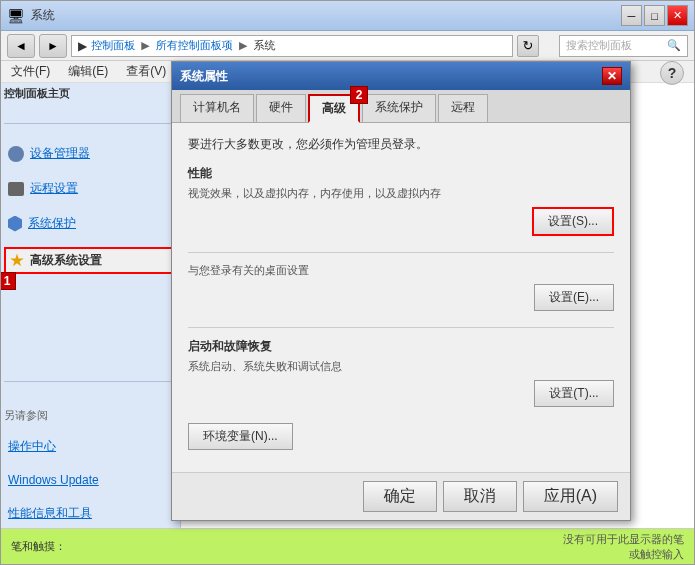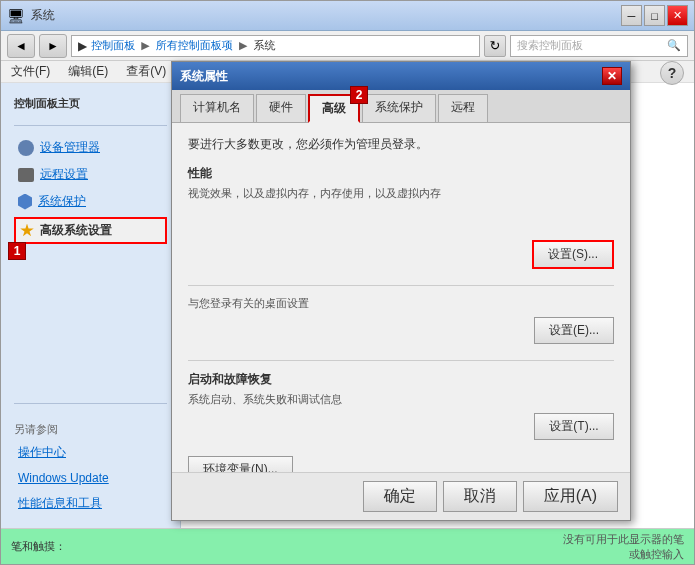--- a/index.html
+++ b/index.html
@@ -81,29 +81,30 @@
       height: 22px;
       border: 1px solid #aaa;
       background: white;
       display: flex;
       align-items: center;
       padding: 0 6px;
       font-size: 12px;
       color: #333;
     }
     .search-box {
-      width: 178px;
+      width: 129px;
       height: 22px;
       border: 1px solid #aaa;
       background: white;
       display: flex;
       align-items: center;
       padding: 0 6px;
       color: #aaa;
       font-size: 11px;
+      margin-left: 16px;
     }
     .refresh-btn {
       width: 22px;
       height: 22px;
       background: linear-gradient(to bottom, #e8e8e8, #d0d0d0);
       border: 1px solid #aaa;
       border-radius: 2px;
       display: flex;
       align-items: center;
       justify-content: center;
@@ -134,25 +135,25 @@
       display: flex;
       flex: 1;
       overflow: hidden;
     }
 
     
     .sidebar {
       width: 180px;
       background: #dce8f7;
       border-right: 1px solid #c0d0e0;
-      padding: 13px;
+      padding: 3px;
       flex-shrink: 0;
       display: flex;
       flex-direction: column;
-      gap: 4px;
+      gap: 12px;
     }
     .sidebar-title {
       font-size: 11px;
       color: #333;
       font-weight: bold;
       margin-bottom: 4px;
     }
     .sidebar-link {
       display: flex;
       align-items: center;
@@ -182,21 +183,21 @@
       flex: 1;
       padding: 10px;
       background: white;
       overflow: auto;
       position: relative;
     }
 
     
     .bottom-bar {
       height: 36px;
-      background: #86efac;
+      background: #bef264;
       border-top: 1px solid #ccc;
       display: flex;
       align-items: center;
       padding: 0 10px;
       font-size: 11px;
       color: #333;
       flex-shrink: 0;
     }
     .bottom-bar-left { flex: 1; }
     .bottom-bar-right { color: #555; }
@@ -302,21 +303,20 @@
       padding: 4px 14px;
       background: linear-gradient(to bottom, #f8f8f8, #ddd);
       border: 1px solid #999;
       font-size: 12px;
       cursor: pointer;
       color: #333;
       min-width: 80px;
     }
     .modal-btn.highlighted {
       border: 2px solid red;
-      margin-top: 33px;
     }
     .modal-footer {
       display: flex;
       justify-content: flex-end;
       gap: 6px;
       padding: 8px 12px;
       border-top: 1px solid #ccc;
       background: #e8e8e8;
       flex-shrink: 0;
     }

